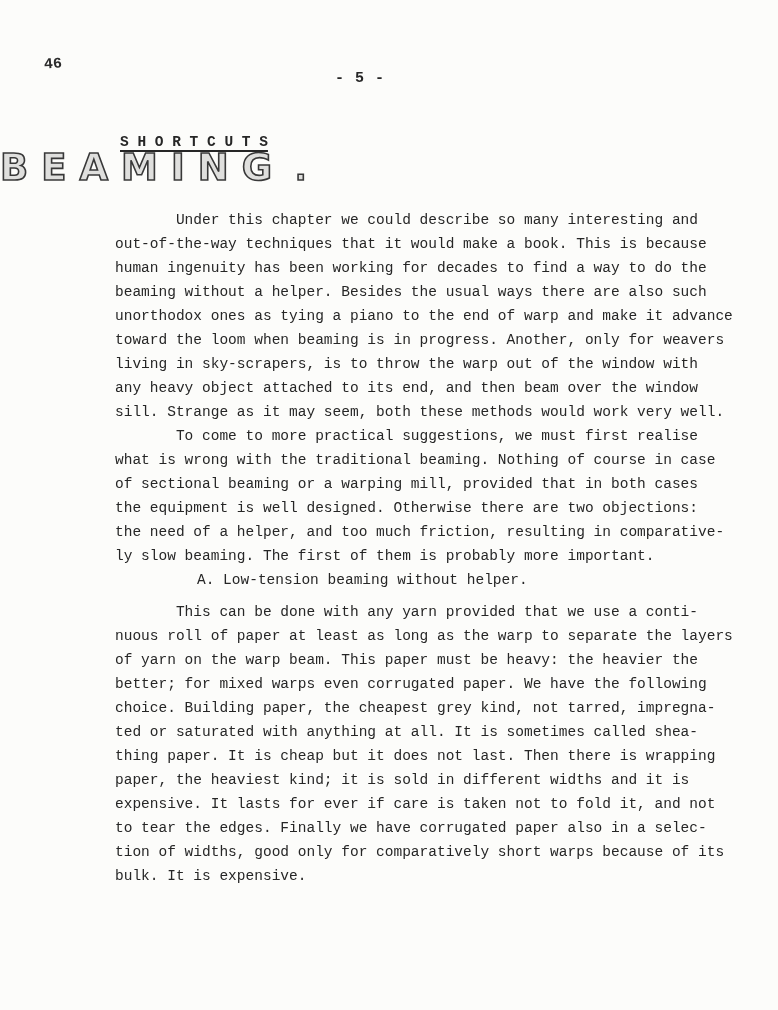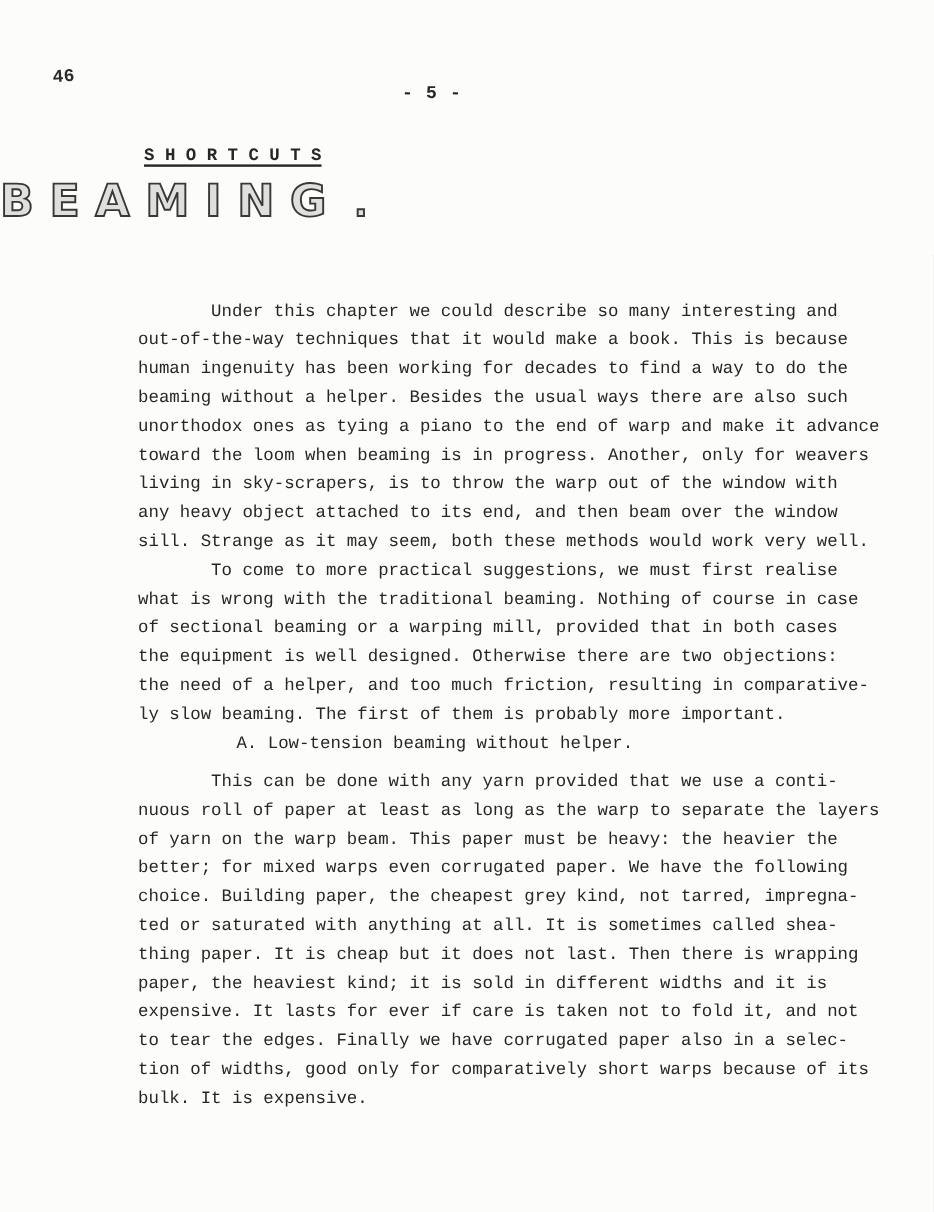--- a/index.html
+++ b/index.html
@@ -26,21 +26,21 @@
     top: 70px;
     left: 318px;
     width: 84px;
     text-align: center;
     font-size: 15px;
     font-weight: bold;
     letter-spacing: 1px;
   }
   .section {
     position: absolute;
-    top: 122px;
+    top: 134px;
     left: 120px;
     font-size: 14.5px;
     font-weight: bold;
     text-decoration: underline;
     text-decoration-thickness: 1.5px;
     text-underline-offset: 4px;
     font-family: Liberation Mono, monospace;
   }
   .title {
     position: absolute;
@@ -60,21 +60,20 @@
     margin-left: 10px;
     font-size: 30px;
   }
   .body-text {
     position: absolute;
     top: 208px;
     left: 115px;
     width: 645px;
     font-size: 14.5px;
     line-height: 24px;
-    margin-top: 40px;
   }
   .para { white-space: pre; }
   .subheading {
     margin-left: 82px;
     text-decoration-thickness: 1.5px;
     text-underline-offset: 3px;
   }
   .para-last { margin-top: 8px; }
 </style>
 </head>

